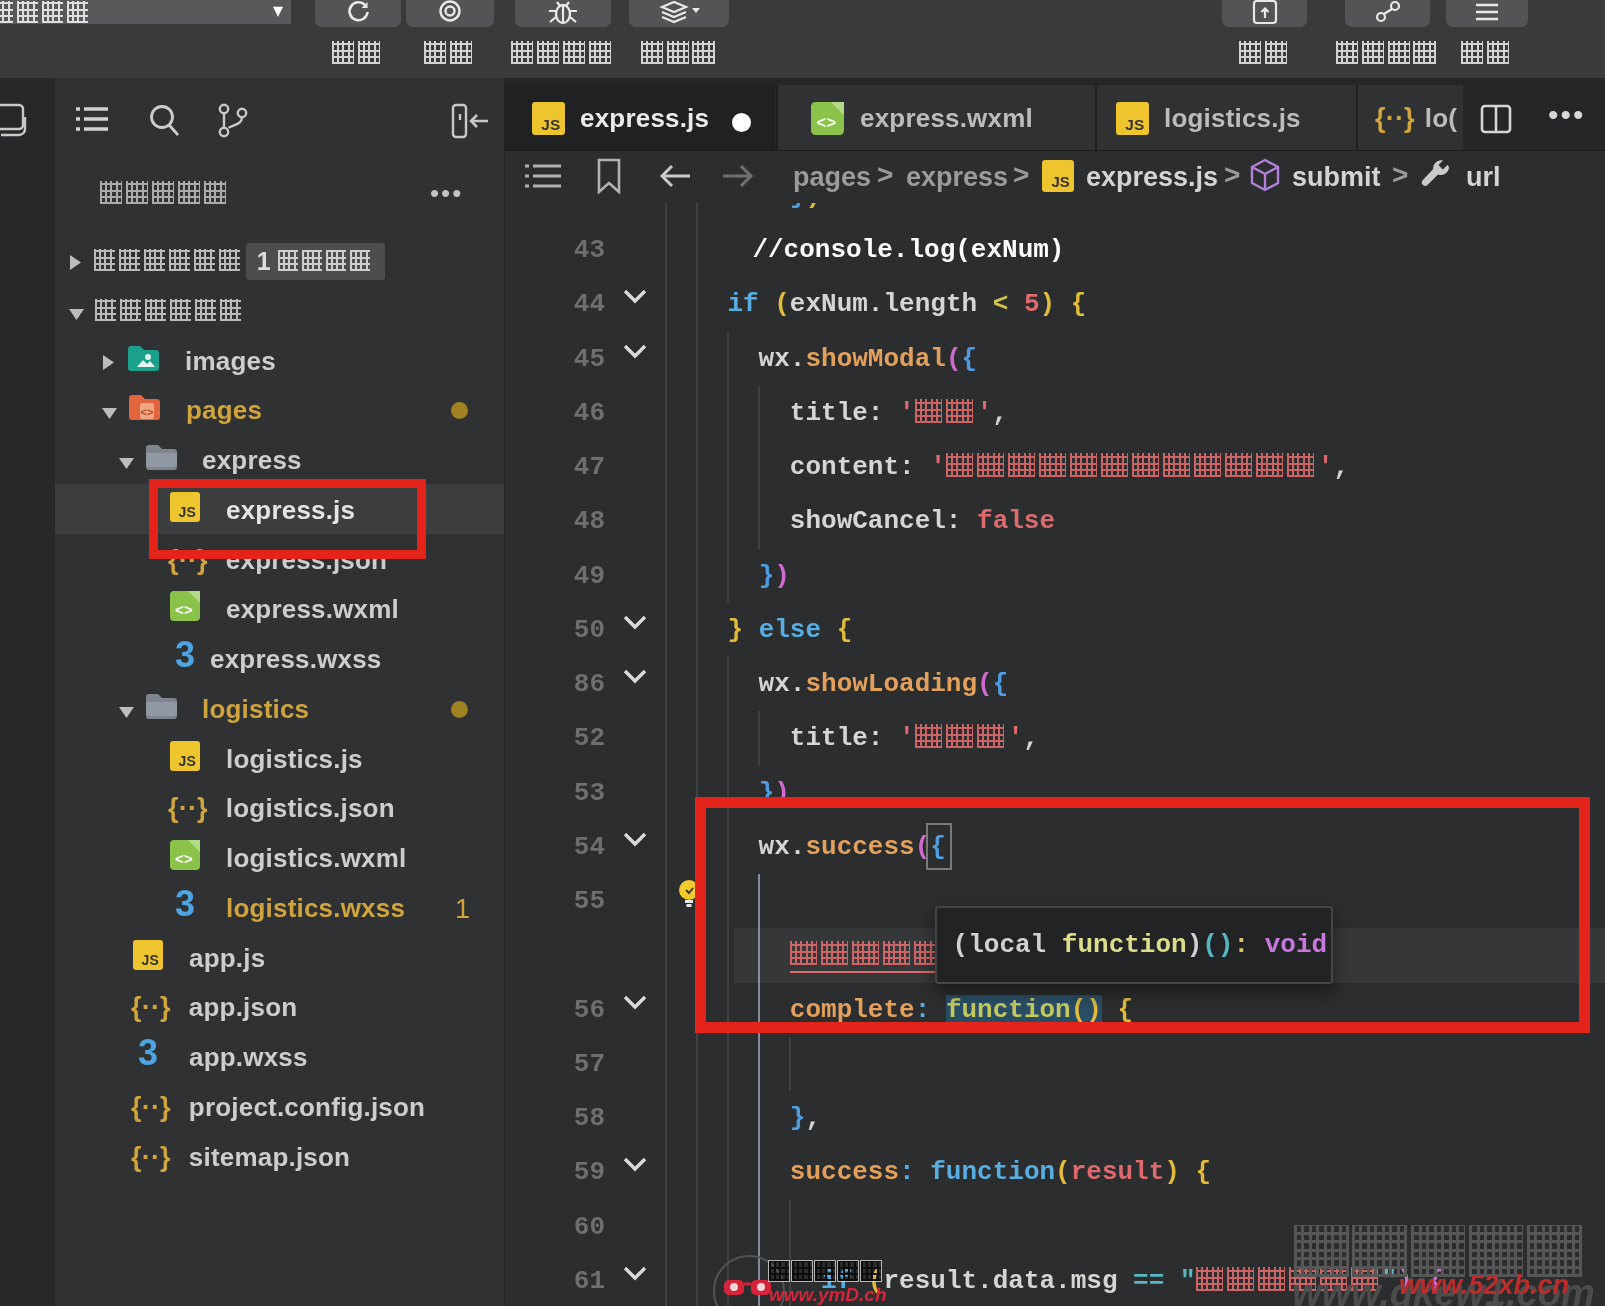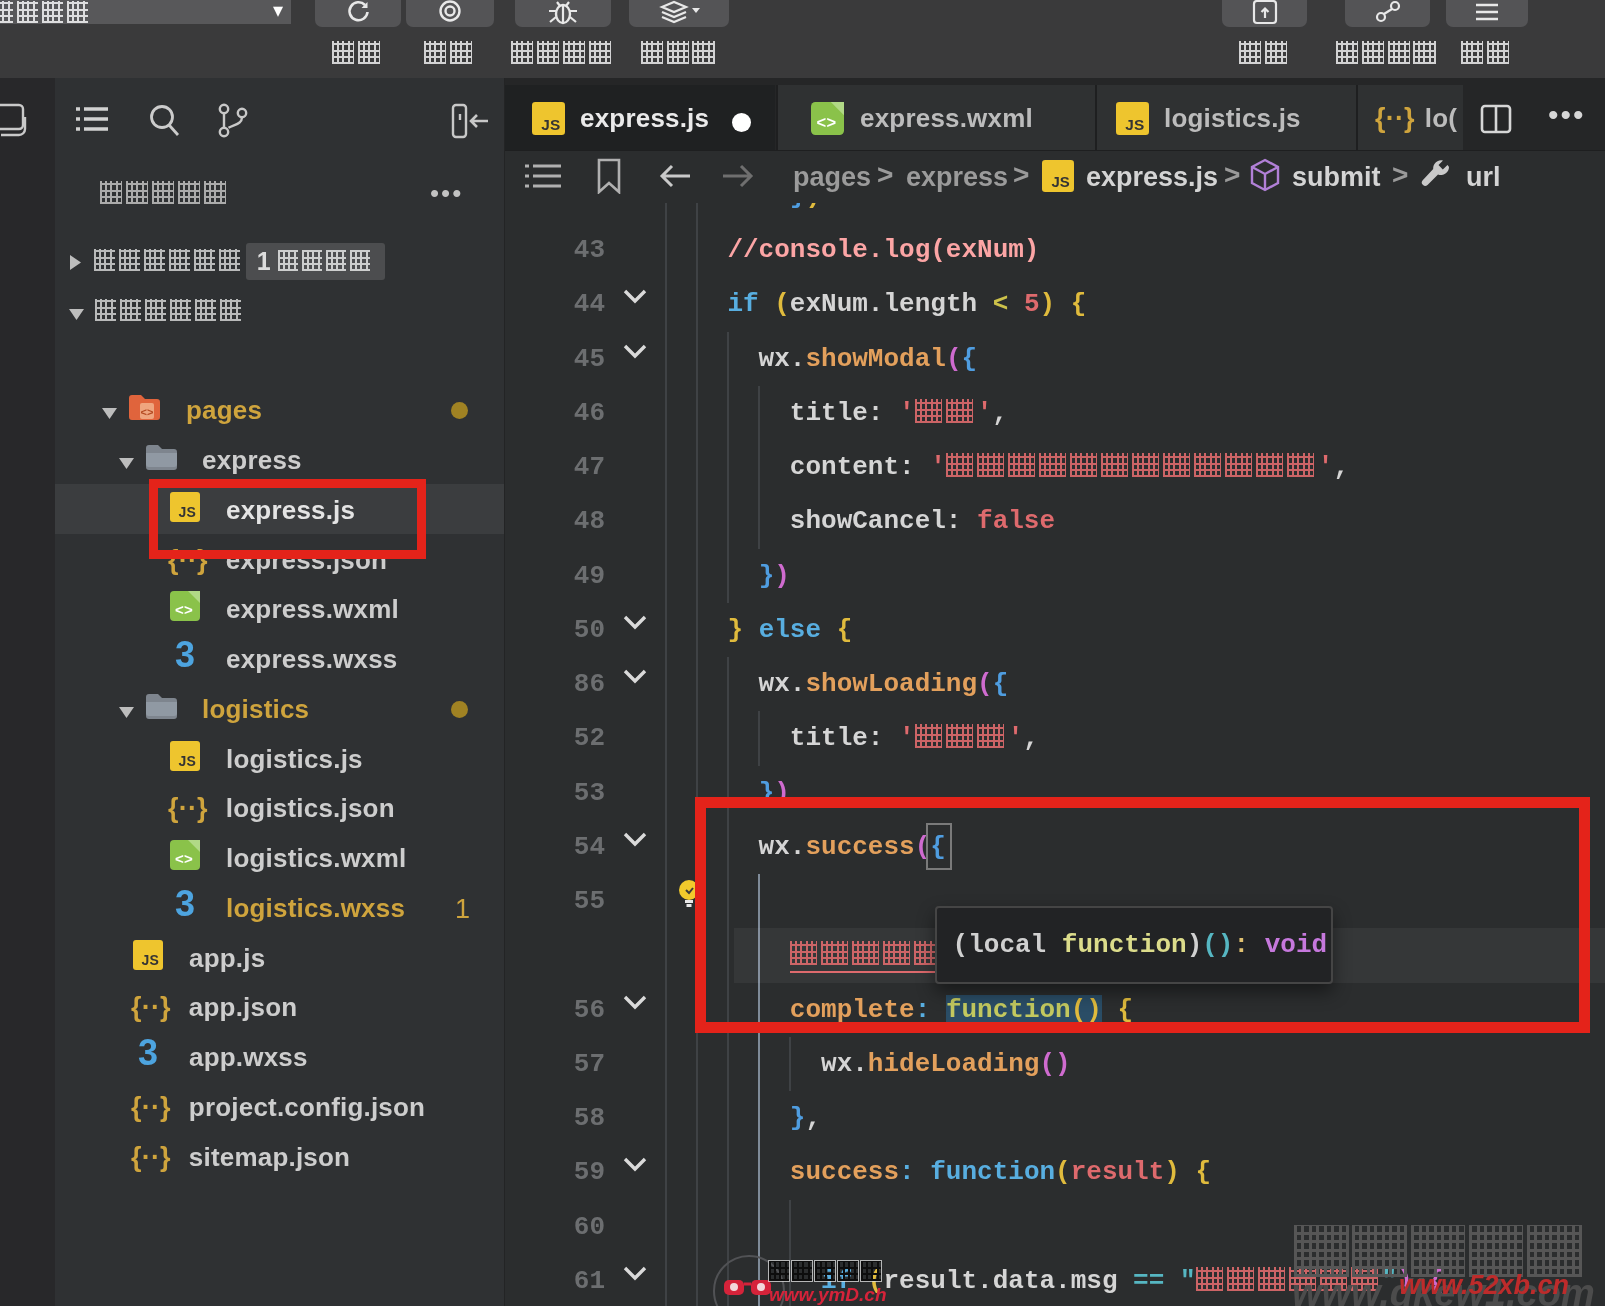--- a/index.html
+++ b/index.html
@@ -28,21 +28,21 @@
 .trow .tw{margin-right:10px;flex:0 0 auto;}
 .gold{color:#cfa43d;}
 .arr{flex:0 0 auto;}
 #tabbar{position:absolute;left:505px;top:78px;width:1100px;height:73px;background:#252627;}
 .tab{position:absolute;top:85px;height:66px;display:flex;align-items:center;font-size:26px;color:#bcbcbc;background:#2f3132;font-weight:bold;letter-spacing:.2px;}
 .tab.active{background:#1f2122;color:#eaeaea;}
 
 .ln{position:absolute;left:540px;width:65px;text-align:right;font-family:"Liberation Mono",monospace;font-size:26px;line-height:54px;height:54px;color:#6c6e70;font-weight:bold;}
 .cl{position:absolute;left:665px;font-family:"Liberation Mono",monospace;font-size:26px;line-height:54px;height:54px;white-space:pre;color:#d5d5d5;font-weight:bold;}
 .guide{position:absolute;width:2px;background:#3f4245;}.b{color:#58aee0;}.o{color:#e3a05c;}.s{color:#de6a6d;}
-.y{color:#e0bb3d;}.m{color:#cf6bcf;}.bb{color:#4f9de0;}.g{color:#fca5a5;}.cy{color:#56b6c2;}
+.y{color:#e0bb3d;}.m{color:#cf6bcf;}.bb{color:#4f9de0;}.g{color:#ffffff;margin-left:25px;}.cy{color:#56b6c2;}
 .und{border-bottom:2px solid #de6a6d;padding-bottom:1px;}
 .chev{position:absolute;left:622px;}
 
 .redbox{position:absolute;border:10px solid #e4231a;box-sizing:border-box;}
 </style></head>
 <body>
 <div id="app">
 
 <div id="toolbar"></div>
 <div id="dropdown"><span style="display:inline-block;margin-left:-8px;margin-top:-8px"><i class="k"></i><i class="k"></i><i class="k"></i><i class="k"></i></span><span style="position:absolute;right:8px;top:-2px;font-size:20px;color:#fff">▾</span></div>
@@ -133,20 +133,31 @@
         </svg></span>
       <span style="margin-left:13px;color:#c9c9c9"><i class="k"></i><i class="k"></i><i class="k"></i><i class="k"></i><i class="k"></i><i class="k"></i></span>
       <span style="display:inline-block;margin-left:2px;background:#4c4d4f;border-radius:3px;height:37px;line-height:37px;padding:0 11px;font-size:25px;color:#dcdcdc">1 <i class="k"></i><i class="k"></i><i class="k"></i><i class="k"></i></span>
     </div>
 <div class="trow" style="top:286px">
       <span class="arr" style="margin-left:14px"><svg width="15" height="11" viewBox="0 0 15 11">
           <path d="M0 0h15L7.5 11z" fill="#bdbdbd"></path>
         </svg></span>
       <span style="margin-left:11px;color:#c9c9c9"><i class="k"></i><i class="k"></i><i class="k"></i><i class="k"></i><i class="k"></i><i class="k"></i></span>
     </div>
+<div class="trow" style="top:336px">
+      <span class="arr" style="margin-left:48px"><svg width="11" height="15" viewBox="0 0 11 15">
+          <path d="M0 0v15l11-7.5z" fill="#bdbdbd"></path>
+        </svg></span>
+      <span class="tw" style="margin-left:13px"><svg width="33" height="28" viewBox="0 0 33 28">
+          <path d="M1 5a3 3 0 0 1 3-3h9l4 4h12a3 3 0 0 1 3 3v15a3 3 0 0 1-3 3H4a3 3 0 0 1-3-3z" fill="#1ba08c"></path>
+          <circle cx="21" cy="13" r="3" fill="#e8f6f2"></circle>
+          <path d="M10 23l6-7 4 4 3-3 5 6z" fill="#e8f6f2"></path>
+        </svg></span>
+      <span style="margin-left:15px">images</span>
+    </div>
 <div class="trow" style="top:385px">
       <span class="arr" style="margin-left:47px"><svg width="15" height="11" viewBox="0 0 15 11">
           <path d="M0 0h15L7.5 11z" fill="#bdbdbd"></path>
         </svg></span>
       <span class="tw" style="margin-left:11px"><svg width="33" height="28" viewBox="0 0 33 28">
           <path d="M1 5a3 3 0 0 1 3-3h9l4 4h12a3 3 0 0 1 3 3v15a3 3 0 0 1-3 3H4a3 3 0 0 1-3-3z" fill="#e0643c"></path>
           <rect x="12" y="10" width="14" height="16" rx="2" fill="#efa57f"></rect>
           <text x="19" y="23" text-anchor="middle" font-size="11" font-weight="bold" fill="#b54a22">&lt;&gt;</text>
         </svg></span>
       <span class="gold" style="margin-left:15px">pages</span>
@@ -178,21 +189,21 @@
           <rect width="30" height="30" rx="4" fill="#8ac24a"></rect>
           <path d="M18 0h12v12z" fill="#b1d986"></path>
           <text x="14" y="24" text-anchor="middle" font-size="15" font-weight="bold" fill="#ffffff">&lt;&gt;</text>
         </svg></span>
       <span style="margin-left:16px">express.wxml</span>
     </div>
 <div class="trow" style="top:634px">
       <span class="tw" style="margin-left:115px;width:30px;text-align:center"><svg width="28" height="32" viewBox="0 0 28 32">
           <text x="14" y="27" text-anchor="middle" font-size="36" font-weight="bold" fill="#4da4e0">3</text>
         </svg></span>
-      <span style="margin-left:16px">express.wxss</span>
+      <span style="">express.wxss</span>
     </div>
 <div class="trow" style="top:684px">
       <span class="arr" style="margin-left:64px"><svg width="15" height="11" viewBox="0 0 15 11">
           <path d="M0 0h15L7.5 11z" fill="#bdbdbd"></path>
         </svg></span>
       <span class="tw" style="margin-left:11px"><svg width="33" height="28" viewBox="0 0 33 28">
           <path d="M1 5a3 3 0 0 1 3-3h9l4 4h12a3 3 0 0 1 3 3v15a3 3 0 0 1-3 3H4a3 3 0 0 1-3-3z" fill="#7e858e"></path>
           <path d="M1 10h31v11a3 3 0 0 1-3 3H4a3 3 0 0 1-3-3z" fill="#9099a3"></path>
         </svg></span>
       <span class="gold" style="margin-left:14px">logistics</span>
@@ -383,21 +394,20 @@
 <div class="cl" style="top:440px">        content: <span class="s">'<i class="kc"></i><i class="kc"></i><i class="kc"></i><i class="kc"></i><i class="kc"></i><i class="kc"></i><i class="kc"></i><i class="kc"></i><i class="kc"></i><i class="kc"></i><i class="kc"></i><i class="kc"></i>'</span>,</div>
 <div class="cl" style="top:494px">        showCancel: <span class="s">false</span></div>
 <div class="cl" style="top:549px">      <span class="bb">}</span><span class="m">)</span></div>
 <div class="cl" style="top:603px">    <span class="y">}</span> <span class="b">else</span> <span class="y">{</span></div>
 <div class="cl" style="top:657px">      wx.<span class="o">showLoading</span><span class="m">(</span><span class="bb">{</span></div>
 <div class="cl" style="top:711px">        title: <span class="s">'<i class="kc"></i><i class="kc"></i><i class="kc"></i>'</span>,</div>
 <div class="cl" style="top:766px">      <span class="bb">}</span><span class="m">)</span></div>
 <div class="cl" style="top:820px">      wx.<span class="o">success</span><span class="m">(</span><span class="bb">{</span></div>
 <div class="cl" style="top:928px">        <span class="s und"><i class="kc"></i><i class="kc"></i><i class="kc"></i><i class="kc"></i><i class="kc"></i><i class="kc"></i>KEY'</span></div>
 <div class="cl" style="top:983px">        <span class="o">complete</span><span class="b">:</span> <span style="background:#2a4d66"><span style="color:#c3c95f">function</span><span class="y">()</span></span> <span class="y">{</span></div>
-<div class="cl" style="top:1037px">          wx.<span class="o">hideLoading</span><span class="m">()</span></div>
 <div class="cl" style="top:1091px">        <span class="bb">}</span>,</div>
 <div class="cl" style="top:1145px">        <span class="o">success</span><span class="b">:</span> <span class="b">function</span><span class="y">(</span><span class="s">result</span><span class="y">)</span> <span class="y">{</span></div>
 <div class="cl" style="top:1254px">          <span class="b">if</span> <span class="y">(</span>result.data.msg <span class="cy">==</span> <span class="cy">"</span><span class="s"><i class="kc"></i><i class="kc"></i><i class="kc"></i><i class="kc"></i><i class="kc"></i><i class="kc"></i></span><span class="cy">"</span><span class="m">)</span> <span class="m">{</span></div>
 
 <div class="abs" style="left:926px;top:823px;width:26px;height:47px;border:2px solid #7a7a7a;box-sizing:border-box"></div>
 <svg class="abs" style="left:676px;top:878px" width="26" height="34" viewBox="0 0 26 34">
       <circle cx="13" cy="12" r="10" fill="#f2ca2c"></circle>
       <path d="M9 22h8v3H9zM10.5 26h5v3h-5z" fill="#e8e8e8"></path>
       <path d="M10 12l3 3 4-5" fill="none" stroke="#3a3a3a" stroke-width="2"></path>
     </svg>

